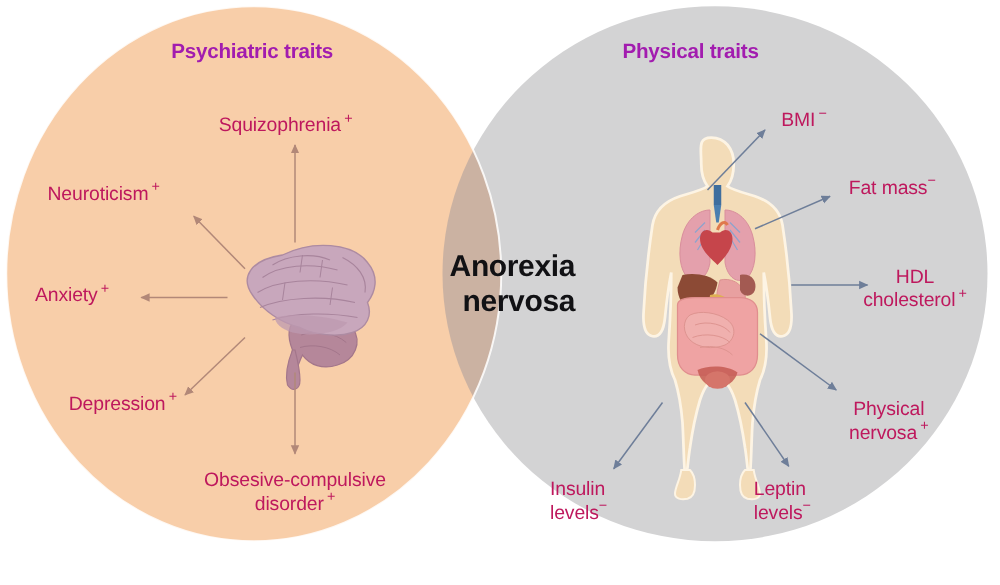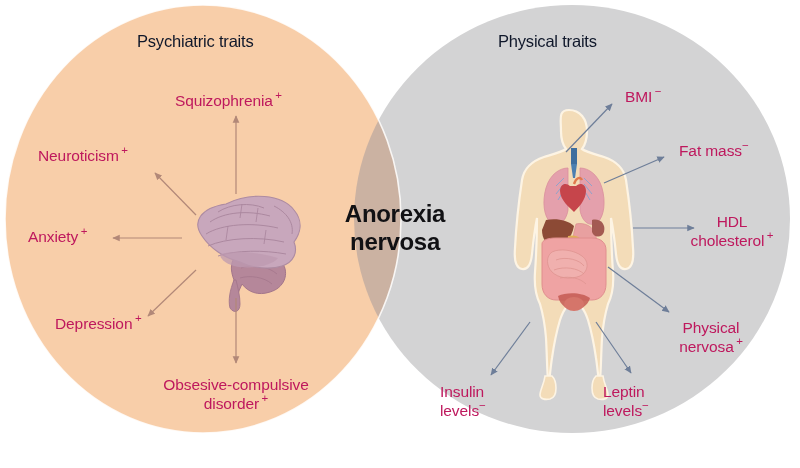--- a/index.html
+++ b/index.html
@@ -25,31 +25,31 @@
     font-size:15.5px;
     line-height:1.22;
     color:#be185d;
     white-space:nowrap;
     letter-spacing:-0.1px;
   }
   .lbl.center { text-align:center; }
   .title {
     position:absolute;
     font-size:16.5px;
-    font-weight:normal;
-    color:#0f172a;
+    font-weight:bold;
+    color:#a21caf;
     white-space:nowrap;
     letter-spacing:-0.2px;
   }
   .core-label {
     position:absolute;
     font-size:24px;
     font-weight:bold;
     color:#111114;
-    text-align:center;
+    text-align:right;
     line-height:1.17;
     letter-spacing:-0.3px;
   }
   .sign {
     font-size:11.5px;
     vertical-align:super;
     line-height:0;
     position:relative;
     top:-1px;
   }

